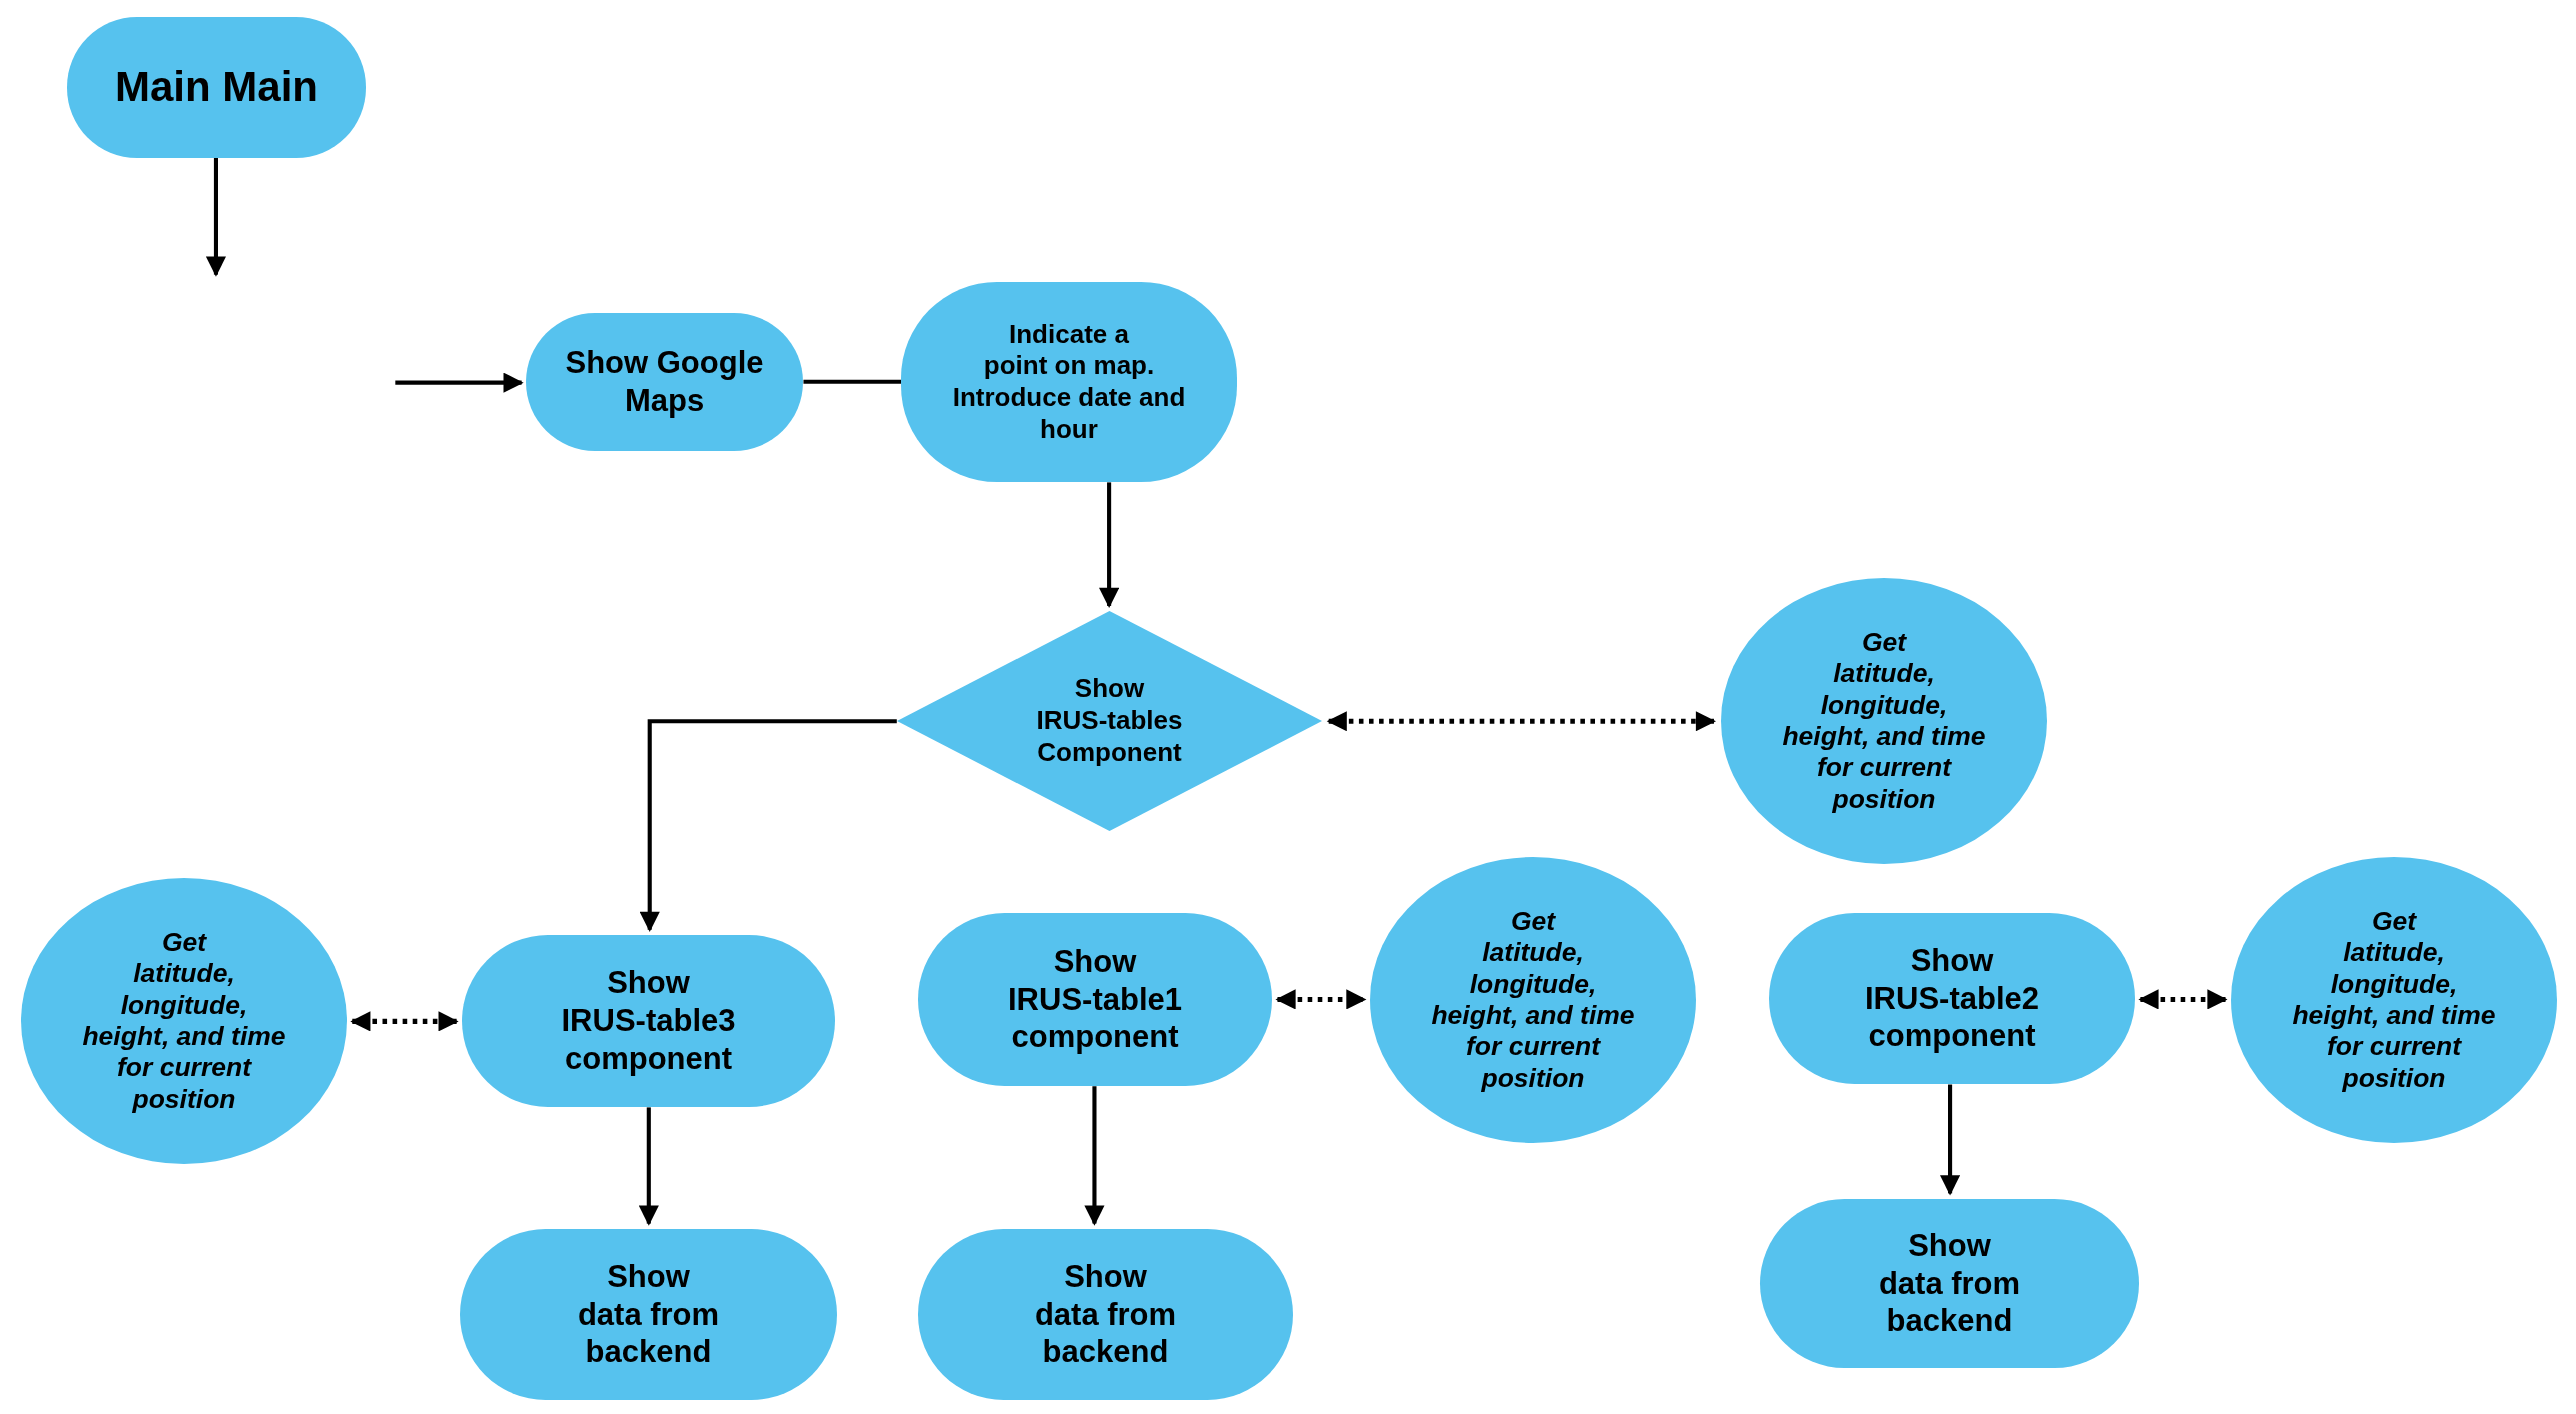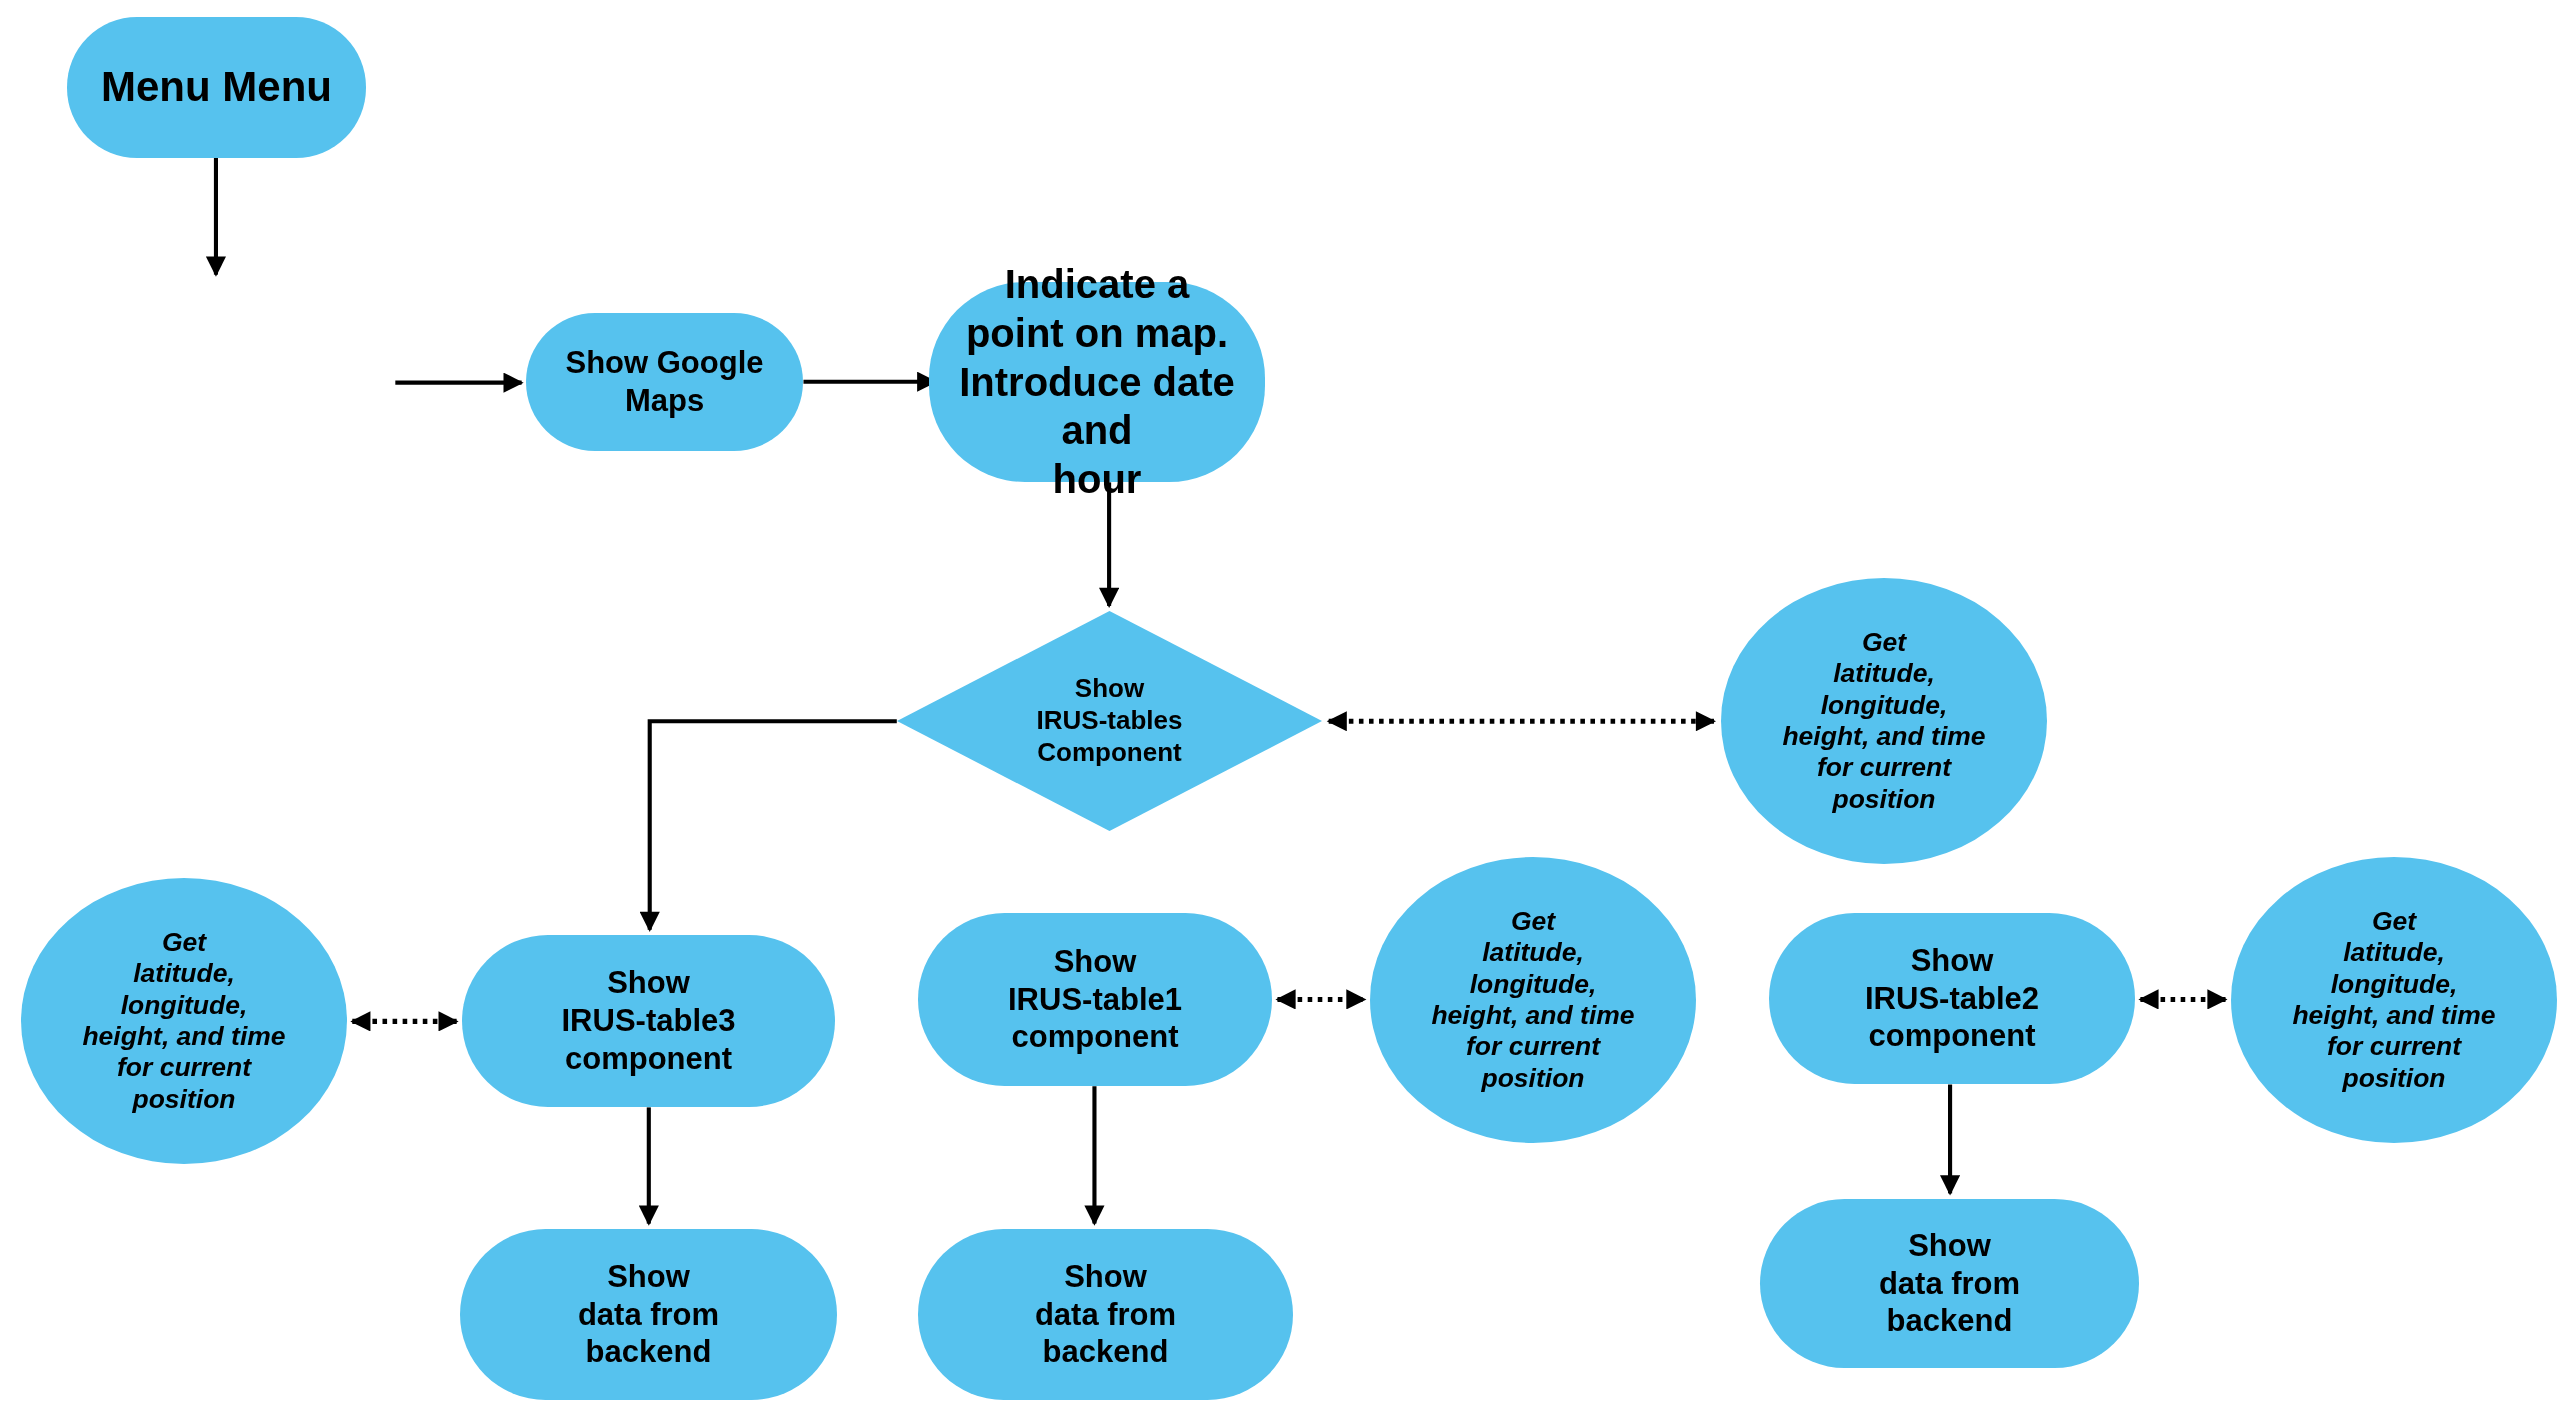--- a/index.html
+++ b/index.html
@@ -34,21 +34,21 @@
     color:var(--ink);
   }
   .pill{border-radius:87px;}
   .diamond{clip-path:polygon(50% 0,100% 50%,50% 100%,0 50%);background:var(--node-fill);}
   .circle{border-radius:50%;line-height:1.18;font-style:italic;}
 
   
   .n-main-menu       {left:67px;  top:16.5px;  width:299px;height:141px;border-radius:70px;font-size:42px;}
   .n-select-option   {left:37px;  top:280px; width:357px;height:205px;font-size:32px;}
   .n-google-maps     {left:526px; top:313px; width:277px;height:138px;border-radius:70px;font-size:31px;}
-  .n-indicate        {left:929px;top:282px; width:336px;height:200px;border-radius:96px;font-size:40px;}
+  .n-indicate        {left:901px;top:282px; width:336px;height:200px;border-radius:96px;font-size:26px;}
   .n-irus-tables     {left:897px; top:611px; width:425px;height:220px;font-size:26px;font-weight:600;}
   .n-circle-top-right{left:1721px;top:578px; width:326px;height:286px;font-size:26.5px;}
   .n-circle-left     {left:21px;  top:878px; width:326px;height:286px;font-size:26.5px;}
   .n-irus-table3     {left:462px; top:935px;width:373px;height:172px;font-size:31px;}
   .n-irus-table1     {left:918px;top:913px; width:354px;height:173px;font-size:31px;}
   .n-circle-mid      {left:1370px;top:857px; width:326px;height:286px;font-size:26.5px;}
   .n-irus-table2     {left:1769px;top:913px; width:366px;height:171px;font-size:31px;}
   .n-circle-right    {left:2231px;top:857px; width:326px;height:286px;font-size:26.5px;}
   .n-backend-left    {left:460px; top:1229px;width:377px;height:171px;font-size:31px;}
   .n-backend-mid     {left:918px;top:1229px;width:375px;height:171px;font-size:31px;}
@@ -73,21 +73,21 @@
     <path class="dotted" d="M1452,788 L1873,788" marker-start="url(#ah)" marker-end="url(#ah)"></path>
     <path class="solid" d="M980,788 L710,788 L710,1016" marker-end="url(#ah)"></path>
     <path class="dotted" d="M385,1116 L499,1116" marker-start="url(#ah)" marker-end="url(#ah)"></path>
     <path class="solid" d="M709,1210 L709,1337" marker-end="url(#ah)"></path>
     <path class="dotted" d="M1396,1092 L1491,1092" marker-start="url(#ah)" marker-end="url(#ah)"></path>
     <path class="solid" d="M1196,1187 L1196,1337" marker-end="url(#ah)"></path>
     <path class="dotted" d="M2339,1092 L2432,1092" marker-start="url(#ah)" marker-end="url(#ah)"></path>
     <path class="solid" d="M2131,1185 L2131,1304" marker-end="url(#ah)"></path>
   </svg>
 
-  <div class="node pill n-main-menu">Menu Menu</div>
+  <div class="node pill n-main-menu">Main Main</div>
 
 
   <div class="node pill n-google-maps">Show Google
 Maps</div>
 
   <div class="node pill n-indicate">Indicate a
 point on map.
 Introduce date and
 hour</div>
 

